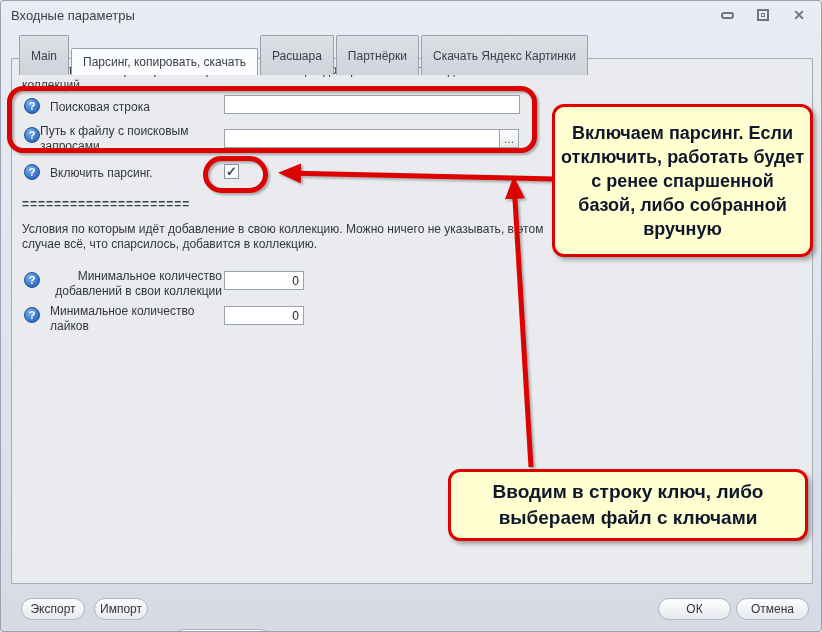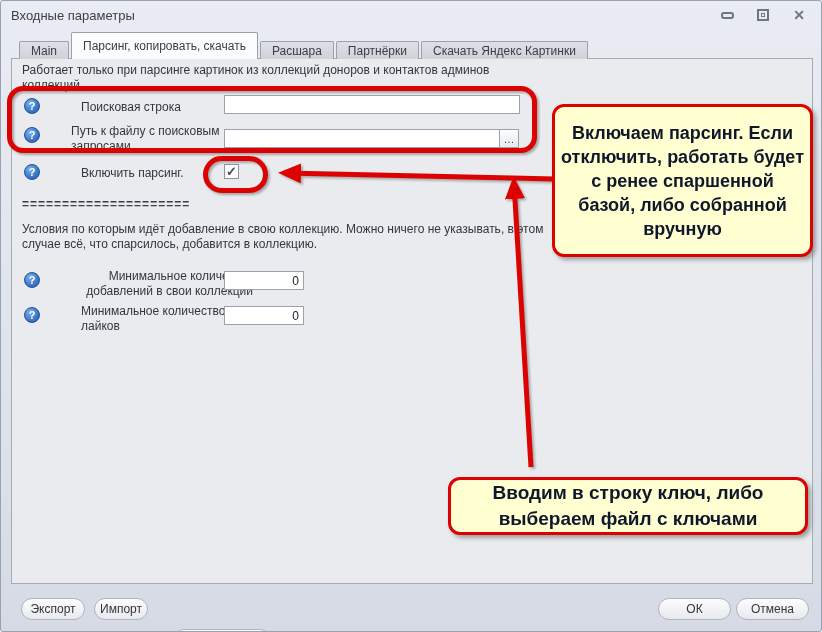--- a/index.html
+++ b/index.html
@@ -19,21 +19,21 @@
   .title { position:absolute; left:10px; top:7px; font-size:13px; color:#3c4048; }
   .win-controls { position:absolute; right:14px; top:6px; display:flex; gap:20px; align-items:center; }
   .wbtn { width:16px; height:16px; display:flex; align-items:center; justify-content:center; cursor:default; }
   .glyph-min { width:13px; height:7px; border:2px solid #6e7684; border-radius:3px; }
   .glyph-max { width:12px; height:12px; border:2px solid #6e7684; display:flex; align-items:center; justify-content:center; }
   .glyph-max i { display:block; width:4px; height:4px; border:1px solid #6e7684; }
   .glyph-close { color:#6e7684; font-size:14px; font-weight:bold; line-height:1; }
   
   .tabs { position:absolute; left:18px; top:31px; display:flex; align-items:flex-end; z-index:3; }
   .tab {
-    height:18px; margin-top:3px; padding:0 11px; margin-right:2px;
+    height:40px; margin-top:3px; padding:0 11px; margin-right:2px;
     display:flex; align-items:center; font-size:12px; color:#3a3e46;
     background:linear-gradient(#dde0e5,#cfd2d9);
     border:1px solid #9aa0ac; border-bottom:none;
     border-radius:2px 2px 0 0; cursor:default; white-space:nowrap;
   }
   .tab.active {
     height:27px; margin-top:0;
     background:#fbfcfd; position:relative; z-index:4;
   }
   
@@ -43,21 +43,21 @@
   }
   .intro { position:absolute; left:10px; top:4px; width:480px; line-height:15px; }
   .para  { position:absolute; left:10px; top:163px; width:528px; line-height:15px; }
   .sep   { position:absolute; left:10px; top:138px; font-weight:bold; letter-spacing:1px; color:#3a3e46; }
   .help {
     position:absolute; width:16px; height:16px; border-radius:50%;
     background:radial-gradient(circle at 35% 30%, #7db1ec, #3a77c9 60%, #2a5ea8);
     border:1px solid #1d4f94; color:#fff; font-size:11px; font-weight:bold;
     display:flex; align-items:center; justify-content:center; cursor:default;
   }
-  .lbl { position:absolute; line-height:15px;margin-left:31px; }
+  .lbl { position:absolute; line-height:15px; }
   .tinput {
     position:absolute; border:1px solid #9aa2ad; background:#fff; height:19px;
     font-family:"Liberation Sans", sans-serif; font-size:12px; padding:0 4px; color:#222;
   }
   .num { text-align:right; }
   .browse {
     position:absolute; width:20px; height:19px; background:linear-gradient(#fdfdfe,#e8eaee);
     border:1px solid #9aa2ad; font-size:11px; color:#444; line-height:16px; text-align:center; cursor:default;
   }
   .checkbox {
@@ -82,21 +82,21 @@
     border:5px solid #dd0202; border-radius:19px; z-index:10; pointer-events:none;
     filter:drop-shadow(2px 2px 1px rgba(110,110,110,.55));
   }
   .callout {
     position:absolute; background:#ffffd2; border:3px solid #dd0202; border-radius:12px;
     color:#0f172a; font-weight:bold; text-align:center; z-index:11;
     filter:drop-shadow(3px 3px 2px rgba(110,110,110,.6));
     display:flex; align-items:center; justify-content:center;
   }
   .callout-1 { left:551px; top:103px; width:261px; height:153px; font-size:18px; line-height:24px; padding:4px 6px; }
-  .callout-2 { left:447px; top:468px; width:360px; height:58px; font-size:19px; line-height:26px; padding:19px 10px;margin-top:8px; }
+  .callout-2 { left:447px; top:468px; width:360px; height:72px; font-size:19px; line-height:26px; padding:19px 10px; }
   .arrows { position:absolute; left:0; top:0; width:822px; height:632px; z-index:9; pointer-events:none;
             filter:drop-shadow(2px 2px 1px rgba(110,110,110,.5)); }
 </style>
 </head>
 <body>
 
 <div class="window">
 
   <div class="titlebar">
     <div class="title">Входные параметры</div>

